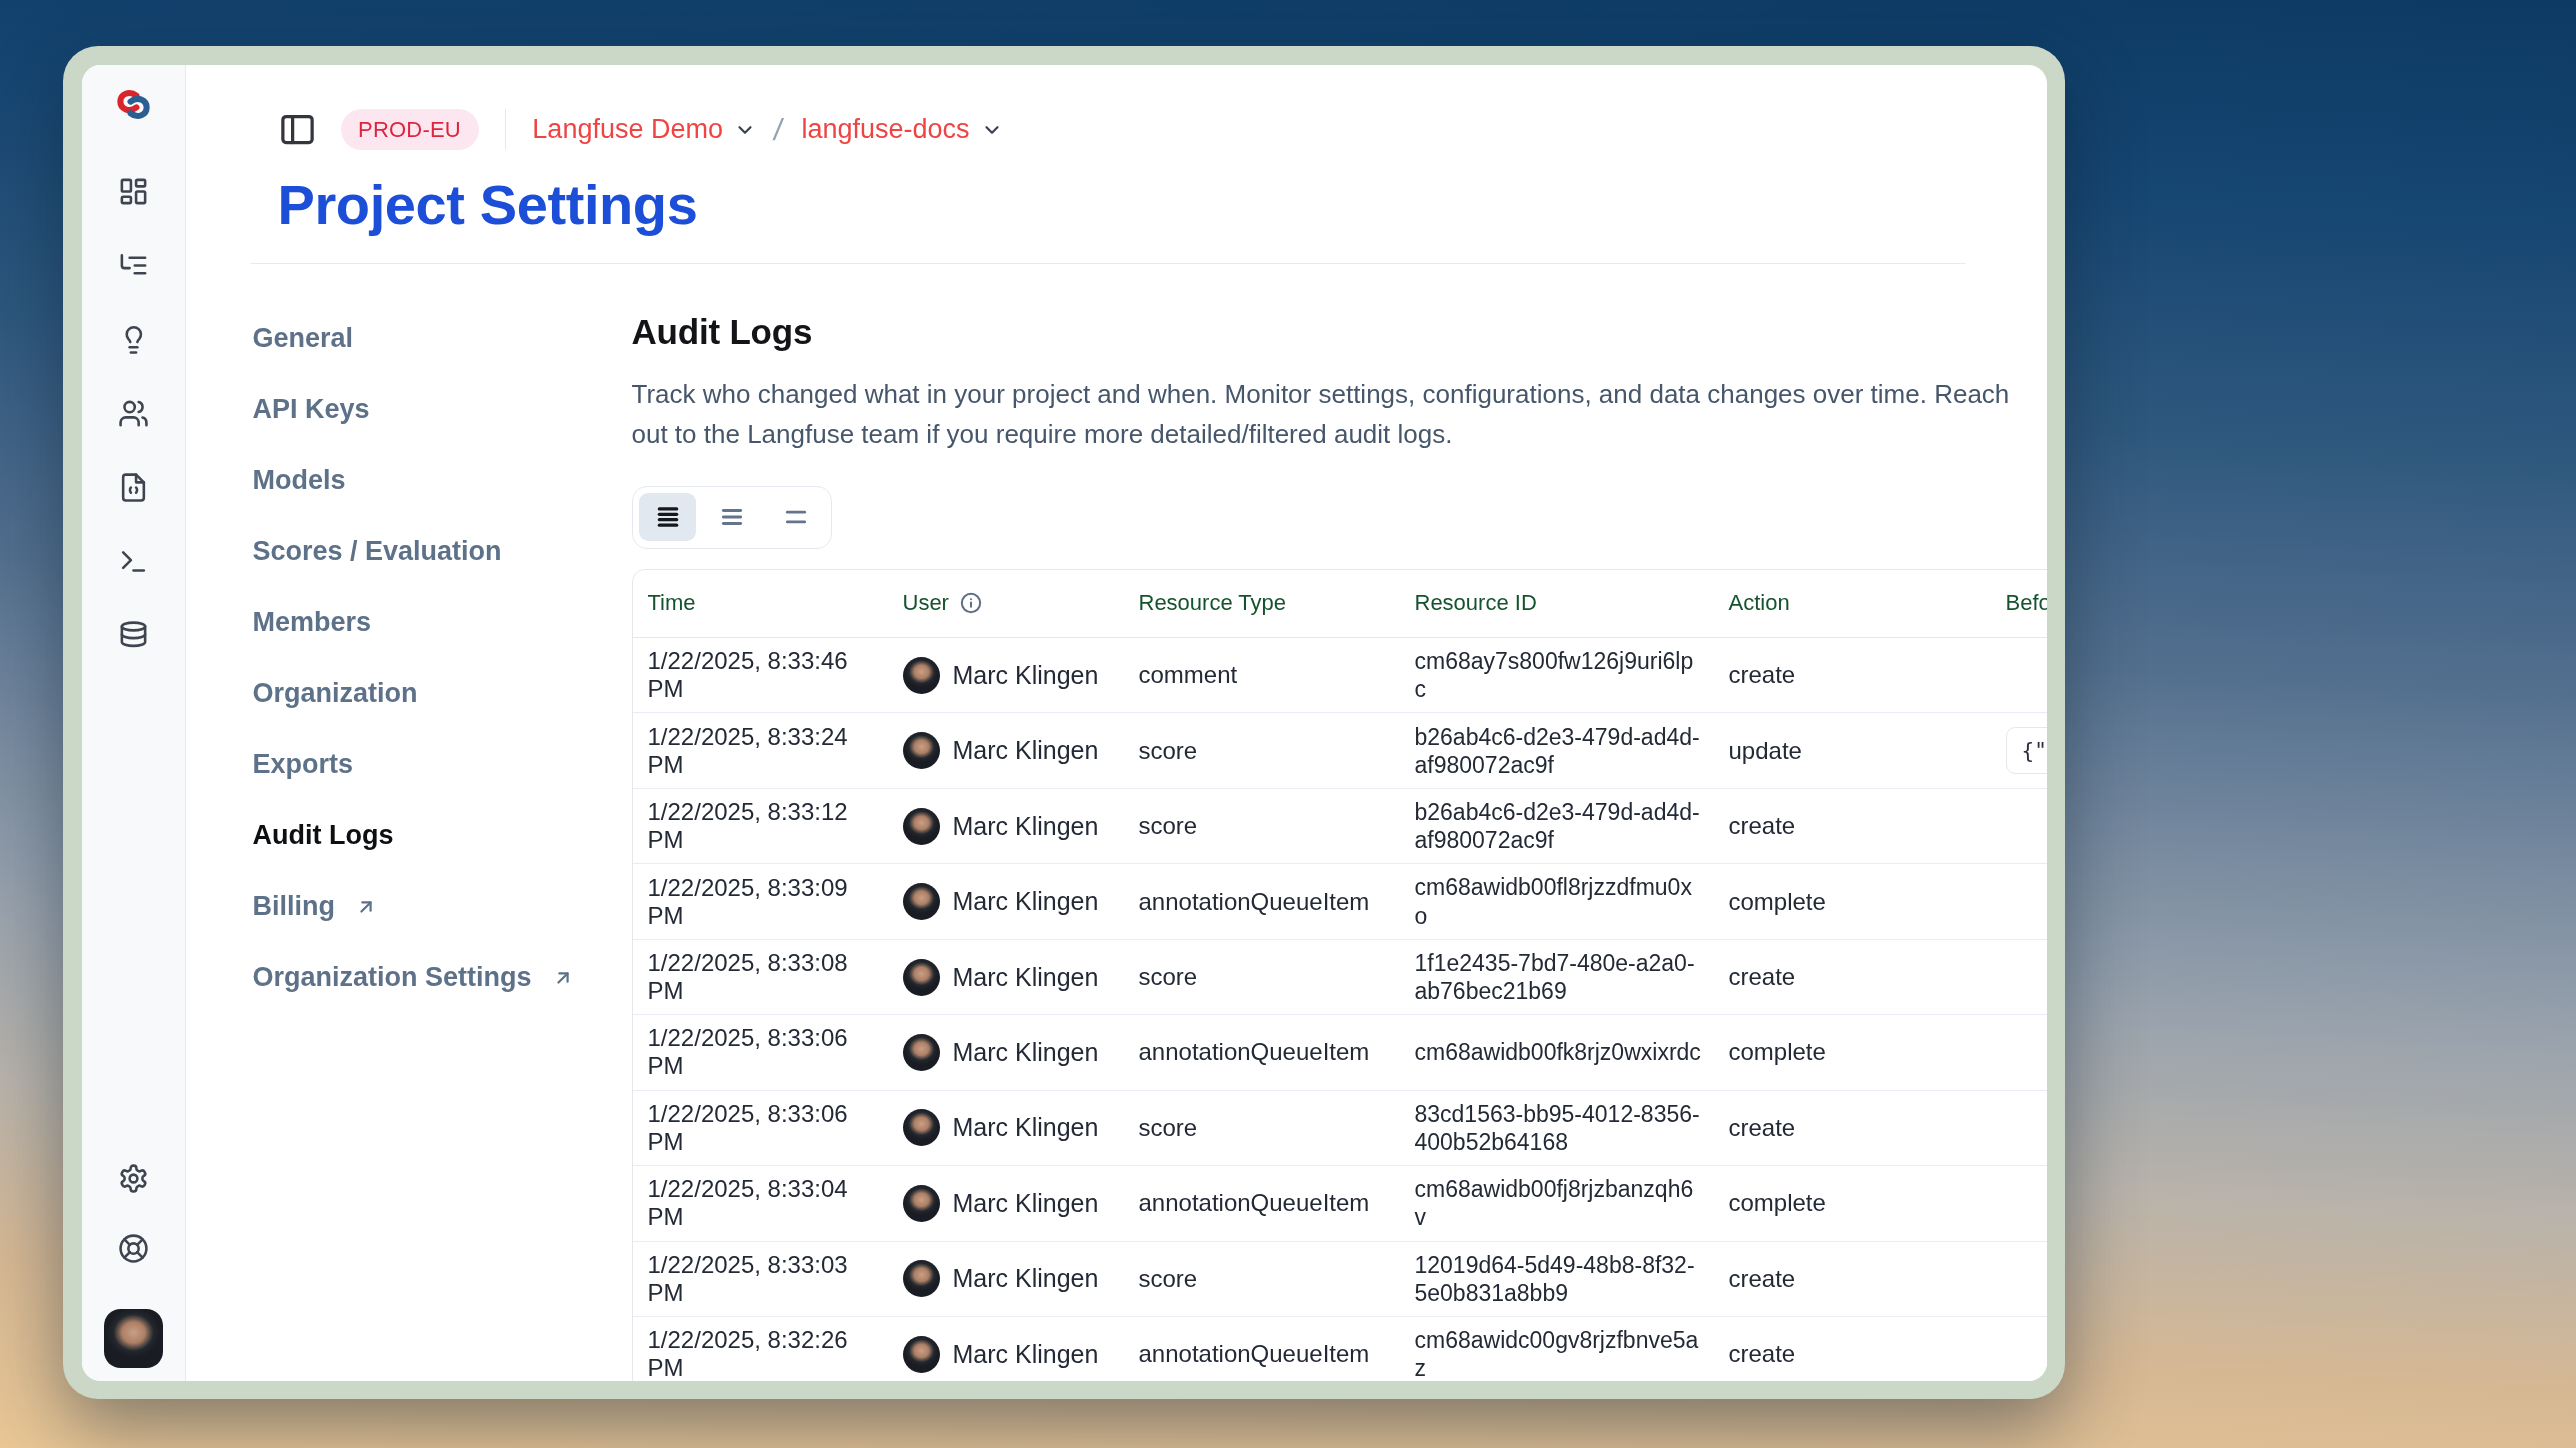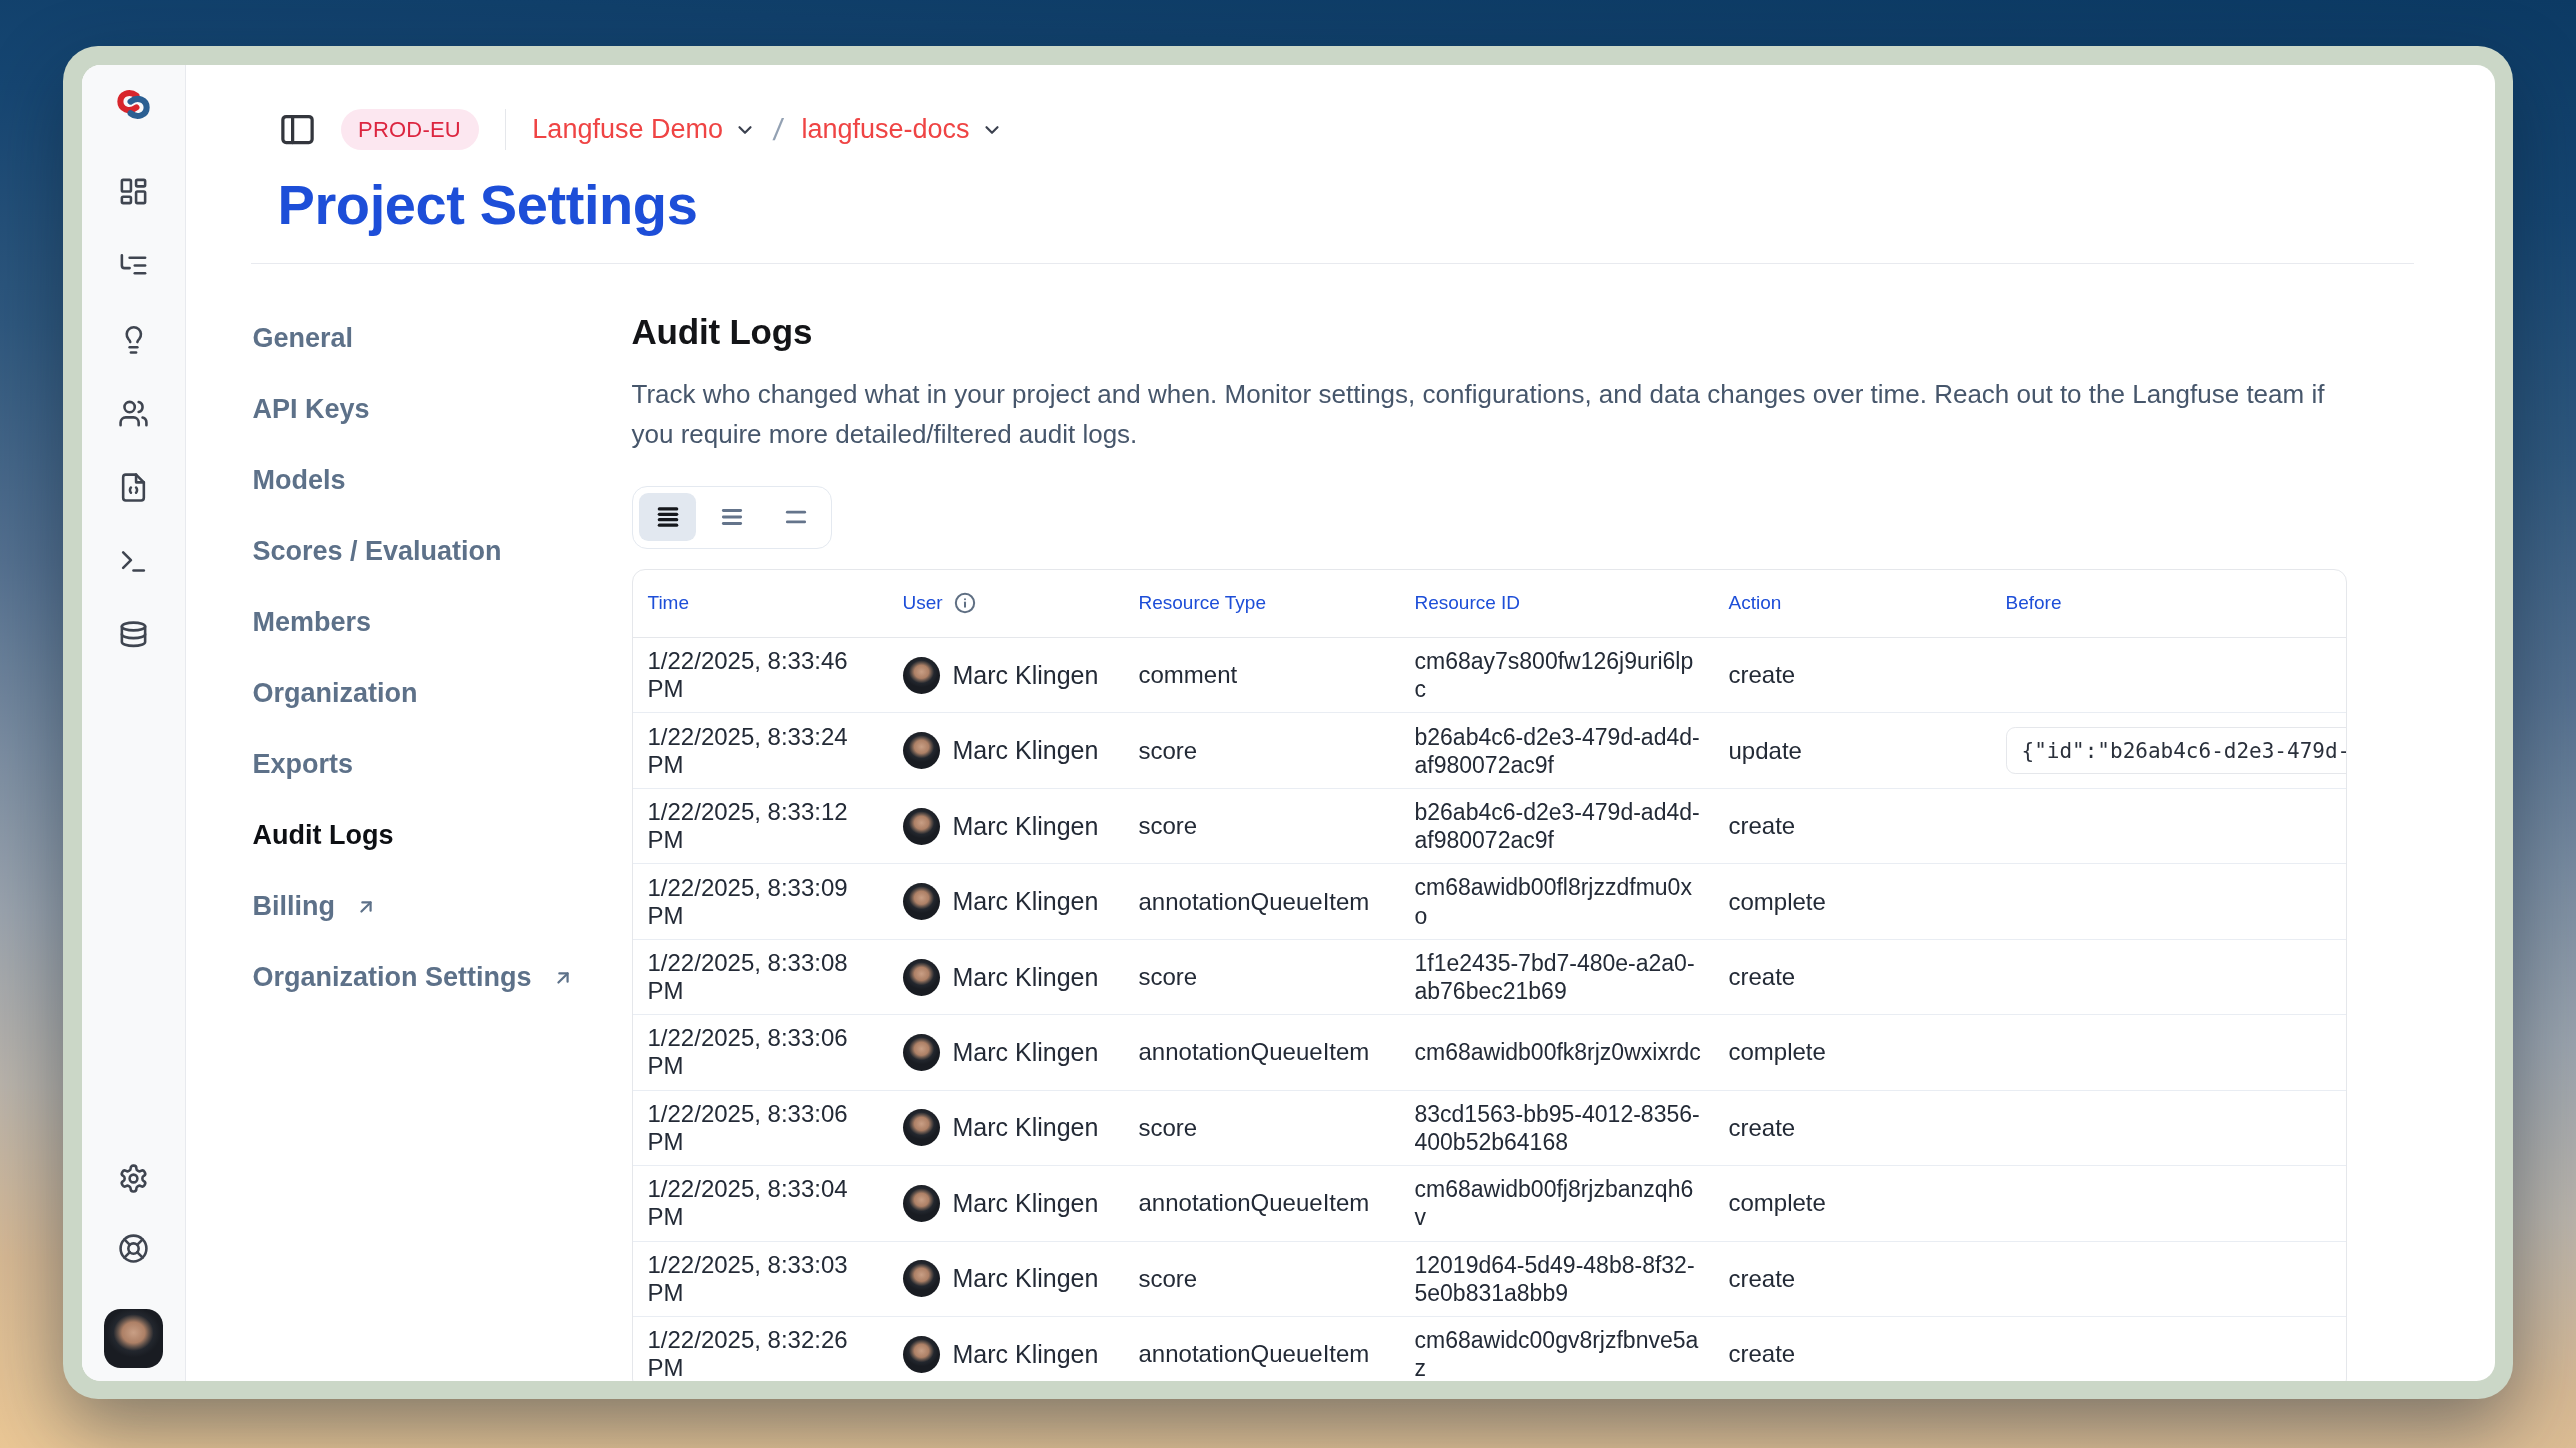--- a/index.html
+++ b/index.html
@@ -9,21 +9,21 @@
     color:#18181b;
   }
   .wallpaper{
     position:absolute; inset:0;
     background:linear-gradient(183deg,
       #0c3a64 0%, #164672 14%, #2f587e 29%,
       #54708f 44%, #7b8da1 56%, #9aa3ad 66%,
       #b9b3aa 77%, #d6b893 88%, #eac795 100%);
   }
   .window{
-    position:absolute; left:63px; top:46px; width:2450px; height:1353px;
+    position:absolute; left:63px; top:46px; width:2002px; height:1353px;
     background:#cbd7c7; border-radius:35px;
     box-shadow:0 28px 74px rgba(10,30,50,.45);
     padding:18.5px;
   }
   .window-inner{
     width:100%; height:100%; background:#ffffff; border-radius:18.5px;
     display:flex; overflow:hidden;
   }
   
   .rail{
@@ -88,21 +88,21 @@
     background:#fff;
   }
   .tr{
     display:grid;
     grid-template-columns:270px 236px 276px 314px 277px minmax(0,1fr);
     align-items:center;
   }
   .th,.td{ padding:9.2px 13px 9.2px 0; font-size:24px; }
   .th:first-child,.td:first-child{ padding-left:15px; }
   .thead .tr{ border-bottom:1.8px solid #e5e7eb; min-height:68px; }
-  .th{ color:#1d4ed8; font-weight:500; font-size:19px; display:flex; align-items:center; gap:11px;}
+  .th{ color:#14532d; font-weight:500; font-size:22px; display:flex; align-items:center; gap:11px;}
   .th svg{ width:22px; height:22px; stroke:#5f6f83; fill:none; stroke-width:2.2; stroke-linecap:round;}
   .tbody .tr{ min-height:59px; }
   .tbody .tr + .tr{ border-top:1.8px solid #e9edf3; }
   .td{ color:#232a36; }
   .td-user{ display:flex; align-items:center; gap:13px; }
   .avatar-sm{
     width:37px; height:37px; border-radius:50%; flex:0 0 37px;
     background:radial-gradient(ellipse 46% 42% at 50% 40%, #c99f85 0%, #ad8066 42%, #62524a 58%, #23272e 74%, #191c22 100%);
   }
   .td-user span{ font-size:25px; }

